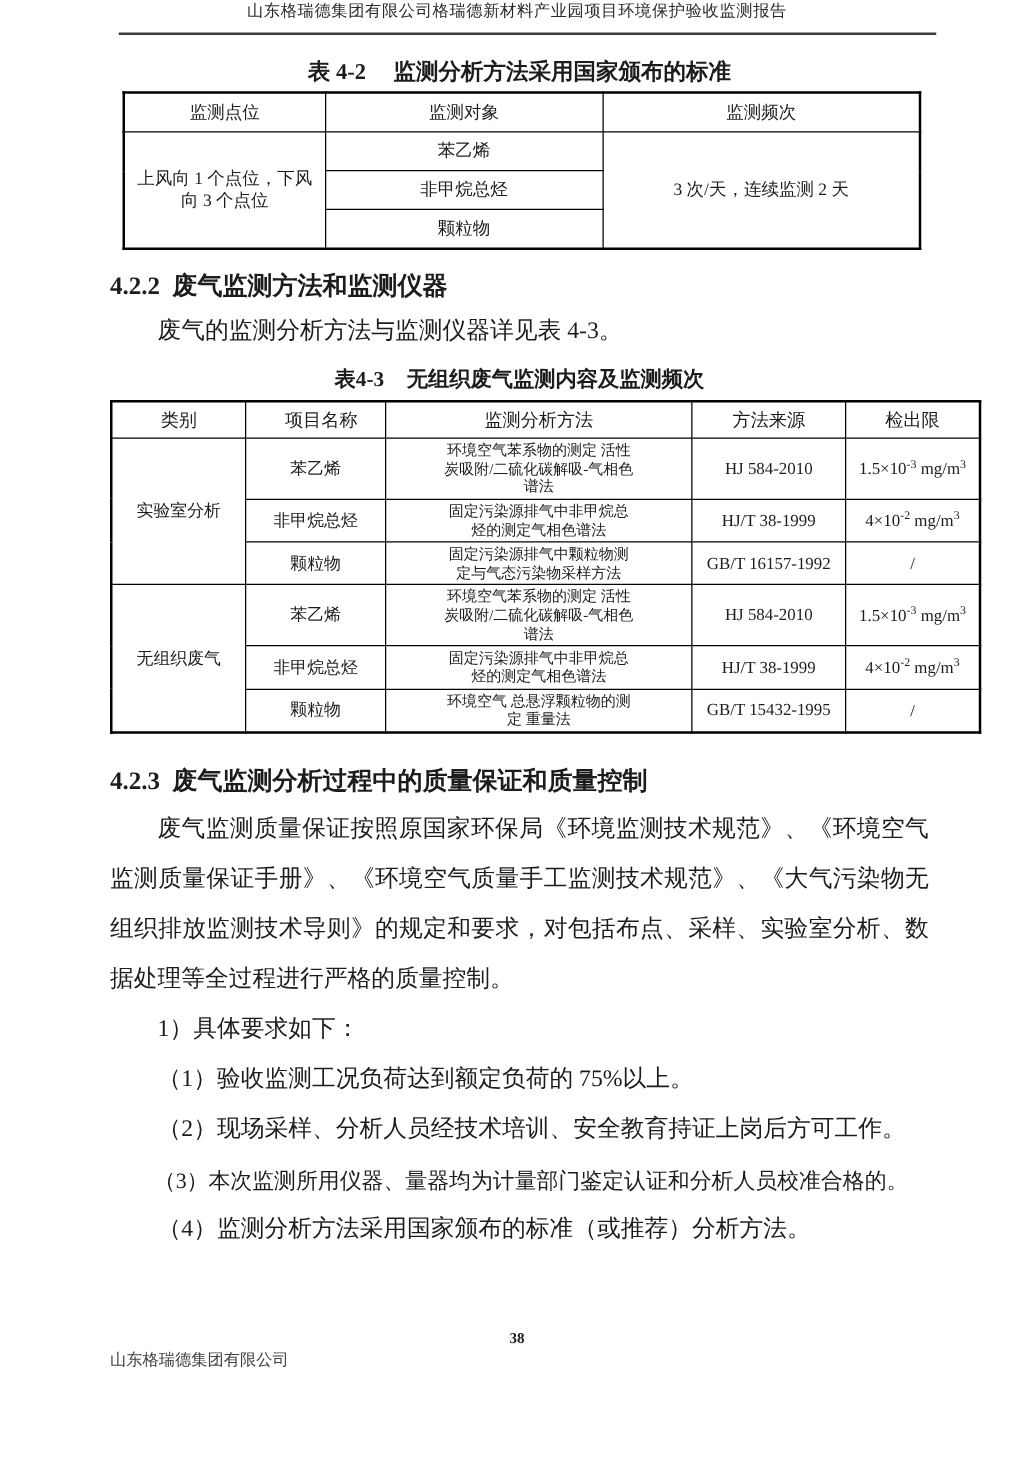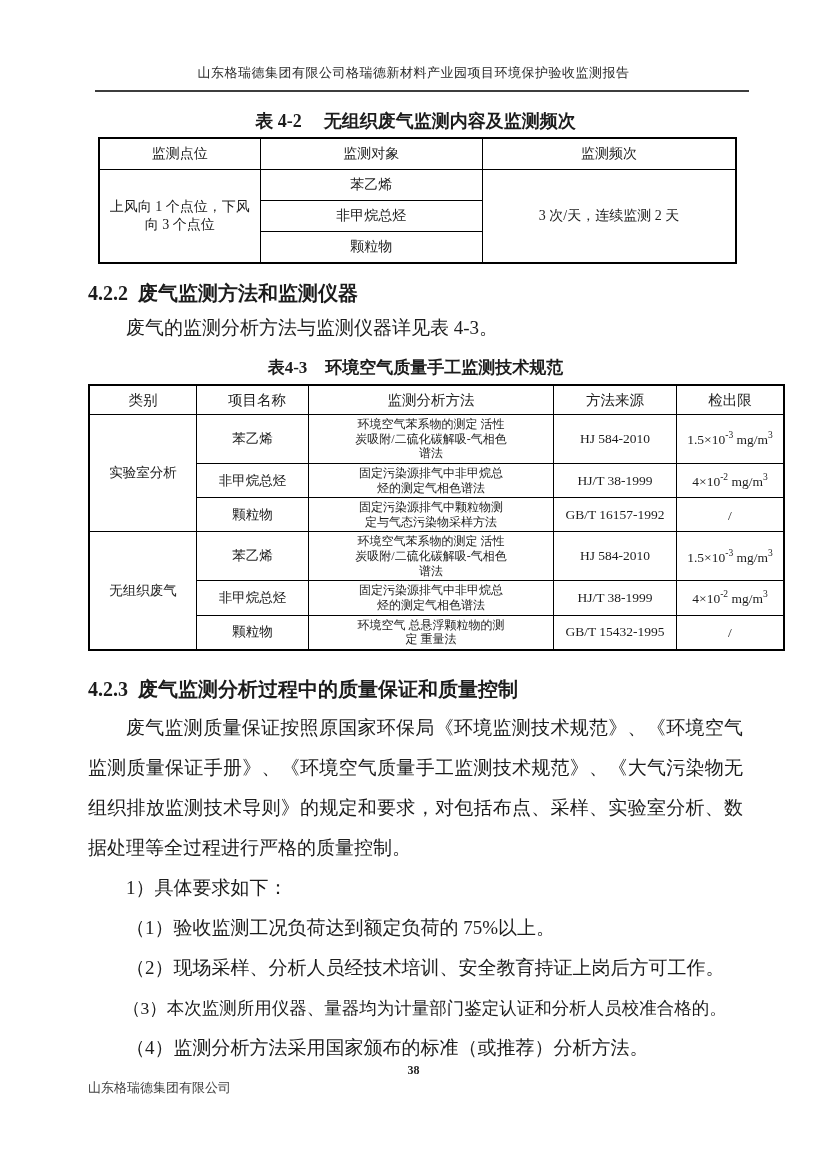--- a/index.html
+++ b/index.html
@@ -4,21 +4,21 @@
 <style>
   html, body { margin: 0; padding: 0; }
   body {
     width: 827px; height: 1169px;
     background: #ffffff;
     color: #1c1c1c;
     font-family: "Liberation Serif", "DejaVu Serif", serif;
     overflow: hidden;
     position: relative;
   }
-  .doc-header { padding-top: 64px; text-align: center; font-size: 13px; letter-spacing: 0.5px; color: #2a2a2a; }
+  .doc-header { text-align: center; font-size: 13px; letter-spacing: 0.5px; color: #2a2a2a; }
   .header-rule { border: none; border-top: 2px solid #3d3d3d; margin: 8px 78px 0 95px; }
 
   .content { margin-left: 88px; width: 655px; }
 
   .table-caption { text-align: center; font-weight: bold; font-size: 18px; margin-top: 17px; }
   .table-caption .cap-title { margin-left: 22px; }
   .table-caption.small { font-size: 17px; margin-top: 15px; }
   .table-caption.small .cap-title { margin-left: 18px; }
 
   table { border-collapse: collapse; table-layout: fixed; font-family: Liberation Serif, serif; }
@@ -57,21 +57,21 @@
 </style>
 </head>
 <body>
 
 <div class="doc-header">山东格瑞德集团有限公司格瑞德新材料产业园项目环境保护验收监测报告</div>
 <hr class="header-rule">
 
 <div class="content">
 
   <div class="table-caption">
-    <span>表 4-2</span><span class="cap-title">无组织废气监测内容及监测频次</span>
+    <span>表 4-2</span><span class="cap-title">监测分析方法采用国家颁布的标准</span>
   </div>
 
   <table class="t42">
     <tbody>
         <tr>
       <th class="col-a">监测点位</th>
       <th class="col-b">监测对象</th>
       <th class="col-c">监测频次</th>
     </tr>
     <tr>
@@ -87,21 +87,21 @@
     </tr>
   </tbody>
     </table>
 
   <div class="section-heading">
     <span class="sec-num">4.2.2</span><span>废气监测方法和监测仪器</span>
   </div>
   <p class="body-para">废气的监测分析方法与监测仪器详见表 4-3。</p>
 
   <div class="table-caption small">
-    <span>表4-3</span><span class="cap-title">环境空气质量手工监测技术规范</span>
+    <span>表4-3</span><span class="cap-title">无组织废气监测内容及监测频次</span>
   </div>
 
   <table class="t43">
     <tbody>
         <tr>
       <th class="c-cat">类别</th>
       <th class="c-item">项目名称</th>
       <th class="c-method">监测分析方法</th>
       <th class="c-source">方法来源</th>
       <th class="c-limit">检出限</th>

